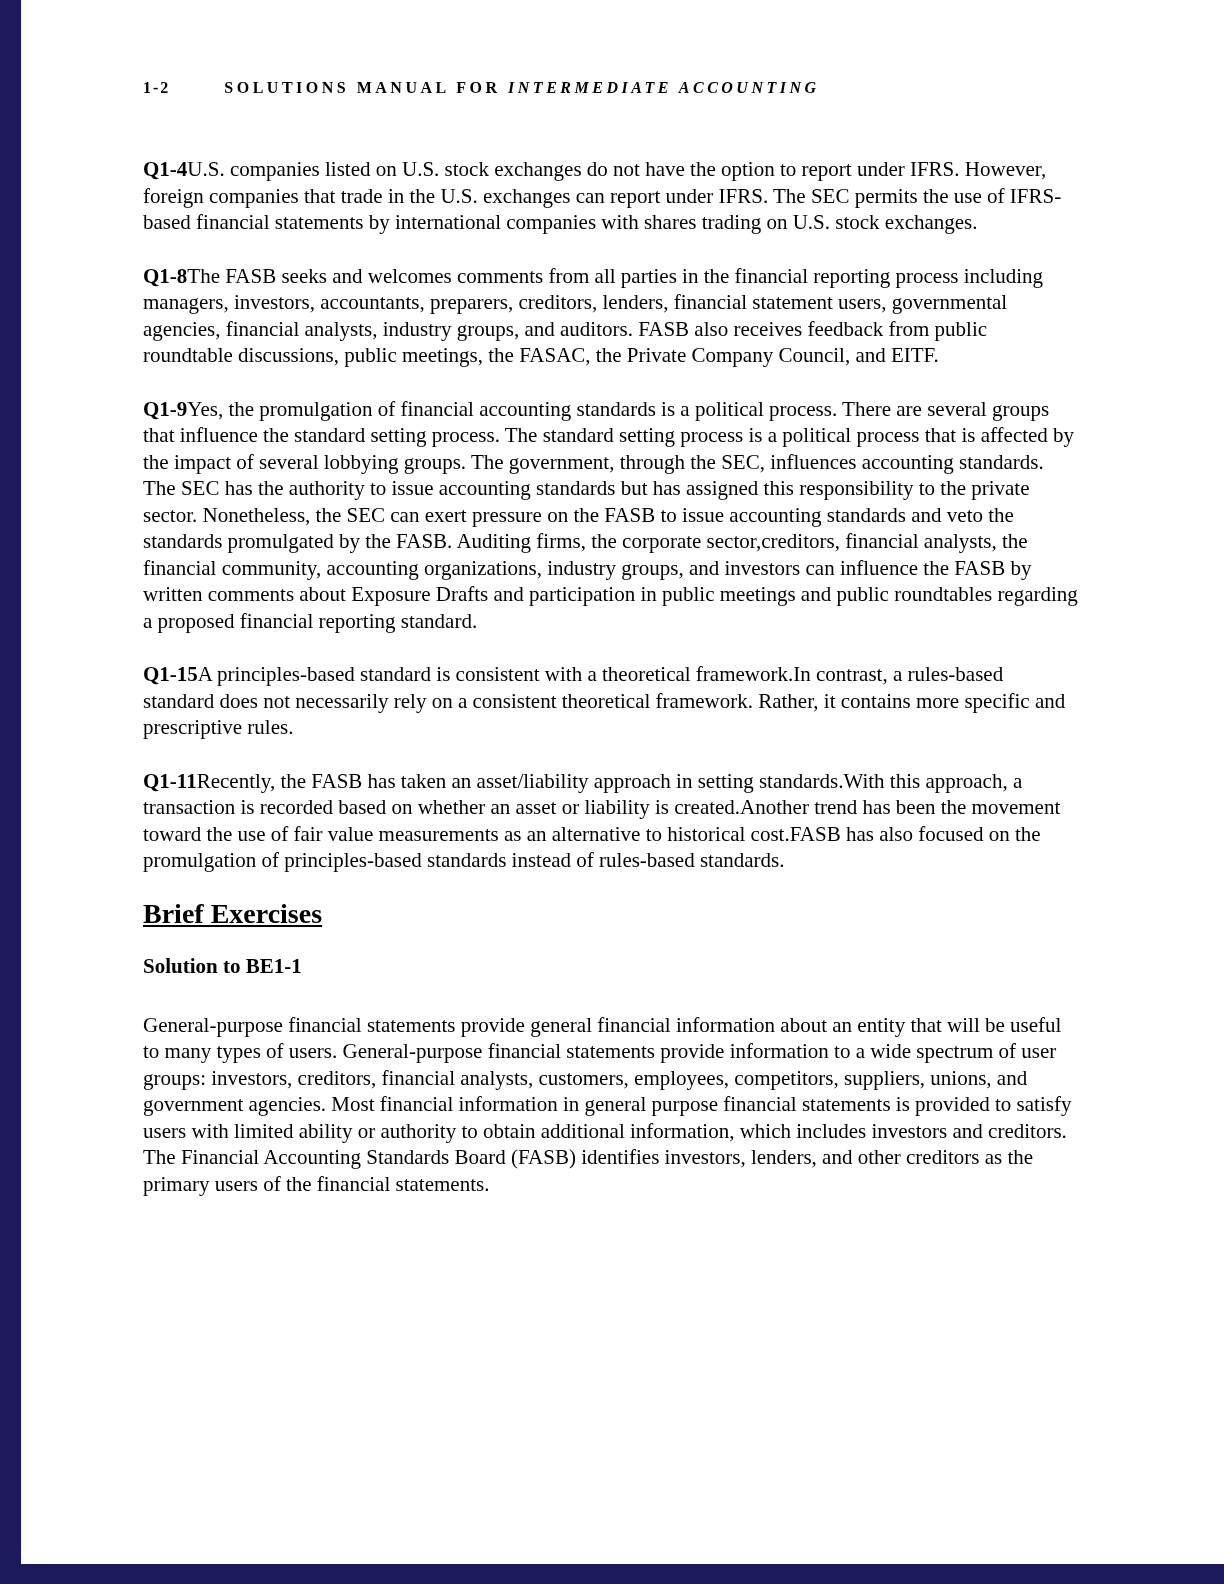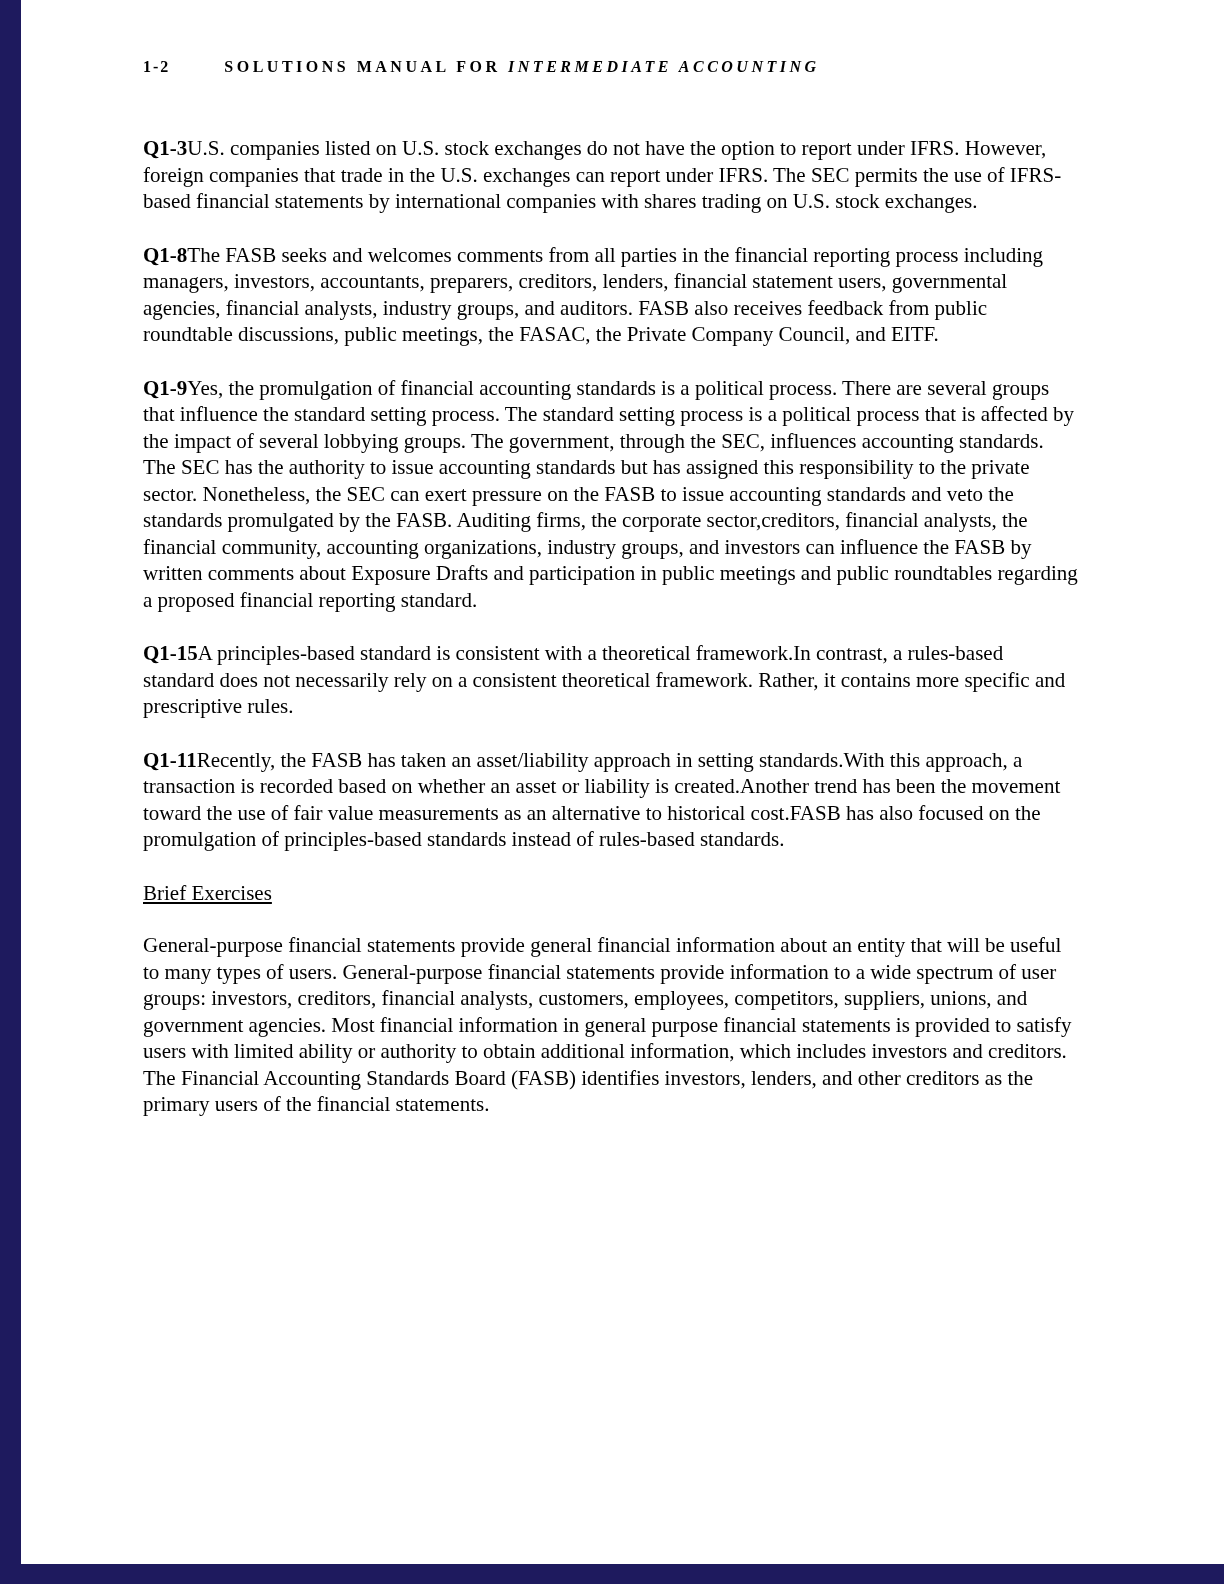--- a/index.html
+++ b/index.html
@@ -19,21 +19,21 @@
     width: 21px; height: 100%;
   }
   .accent-bottom {
     position: absolute;
     left: 0; bottom: 0;
     width: 100%; height: 20px;
   }
   .content {
     position: absolute;
     left: 143px;
-    top: 57px;
+    top: 78px;
     width: 936px;
   }
   .running-header {
     font-size: 16px;
     line-height: 20px;
     font-weight: bold;
     letter-spacing: 3.5px;
     margin-bottom: 58px;
     white-space: nowrap;
   }
@@ -45,23 +45,23 @@
     font-style: italic;
   }
   p.qa, p.body-para {
     font-size: 21px;
     line-height: 26.5px;
     margin-bottom: 27px;
     text-align: left;
   }
   p.qa .label { font-weight: bold; }
   h2.section-heading {
-    font-size: 21px;
+    font-size: 28px;
     line-height: 26.5px;
-    font-weight: normal;
+    font-weight: bold;
     text-decoration: underline;
     margin-top: 24px;
     margin-bottom: 26px;
   }
   h3.solution-heading {
     font-size: 21px;
     line-height: 26.5px;
     font-weight: bold;
     margin-bottom: 32px;
   }
@@ -73,29 +73,30 @@
 
   <div class="accent-left" style="background: rgb(30, 26, 94);"></div>
   <div class="accent-bottom" style="background: rgb(30, 26, 94);"></div>
 
   <div class="content">
 
     <div class="running-header">
       <span class="pgnum">1-2</span><span>SOLUTIONS MANUAL FOR </span><span class="book">INTERMEDIATE ACCOUNTING</span>
     </div>
 
-    <p class="qa"><span class="label">Q1-3</span><span>U.S. companies listed on U.S. stock exchanges do not have the option to report under IFRS. However, foreign companies that trade in the U.S. exchanges can report under IFRS. The SEC permits the use of IFRS-based financial statements by international companies with shares trading on U.S. stock exchanges.</span></p>
+    <p class="qa"><span class="label">Q1-4</span><span>U.S. companies listed on U.S. stock exchanges do not have the option to report under IFRS. However, foreign companies that trade in the U.S. exchanges can report under IFRS. The SEC permits the use of IFRS-based financial statements by international companies with shares trading on U.S. stock exchanges.</span></p>
 
     <p class="qa"><span class="label">Q1-8</span><span>The FASB seeks and welcomes comments from all parties in the financial reporting process including managers, investors, accountants, preparers, creditors, lenders, financial statement users, governmental agencies, financial analysts, industry groups, and auditors. FASB also receives feedback from public roundtable discussions, public meetings, the FASAC, the Private Company Council, and EITF.</span></p>
 
     <p class="qa"><span class="label">Q1-9</span><span>Yes, the promulgation of financial accounting standards is a political process. There are several groups that influence the standard setting process. The standard setting process is a political process that is affected by the impact of several lobbying groups. The government, through the SEC, influences accounting standards. The SEC has the authority to issue accounting standards but has assigned this responsibility to the private sector. Nonetheless, the SEC can exert pressure on the FASB to issue accounting standards and veto the standards promulgated by the FASB. Auditing firms, the corporate sector,creditors, financial analysts, the financial community, accounting organizations, industry groups, and investors can influence the FASB by written comments about Exposure Drafts and participation in public meetings and public roundtables regarding a proposed financial reporting standard.</span></p>
 
     <p class="qa"><span class="label">Q1-15</span><span>A principles-based standard is consistent with a theoretical framework.In contrast, a rules-based standard does not necessarily rely on a consistent theoretical framework. Rather, it contains more specific and prescriptive rules.</span></p>
 
     <p class="qa"><span class="label">Q1-11</span><span>Recently, the FASB has taken an asset/liability approach in setting standards.With this approach, a transaction is recorded based on whether an asset or liability is created.Another trend has been the movement toward the use of fair value measurements as an alternative to historical cost.FASB has also focused on the promulgation of principles-based standards instead of rules-based standards.</span></p>
 
     <h2 class="section-heading">Brief Exercises</h2>
 
+    <h3 class="solution-heading">Solution to BE1-1</h3>
 
     <p class="body-para">General-purpose financial statements provide general financial information about an entity that will be useful to many types of users. General-purpose financial statements provide information to a wide spectrum of user groups: investors, creditors, financial analysts, customers, employees, competitors, suppliers, unions, and government agencies. Most financial information in general purpose financial statements is provided to satisfy users with limited ability or authority to obtain additional information, which includes investors and creditors. The Financial Accounting Standards Board (FASB) identifies investors, lenders, and other creditors as the primary users of the financial statements.</p>
 
   </div>
 </div>
 
 </body></html>

